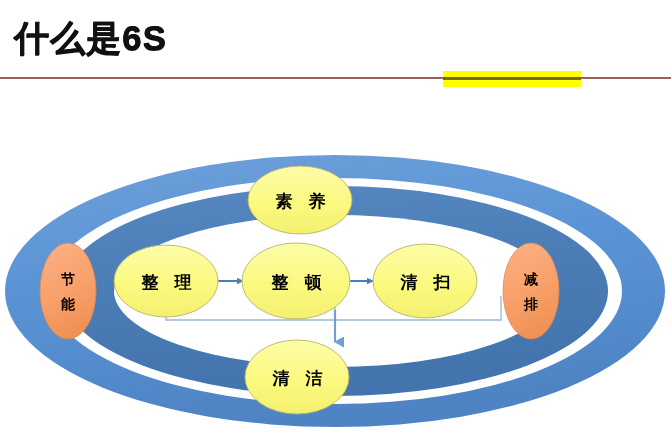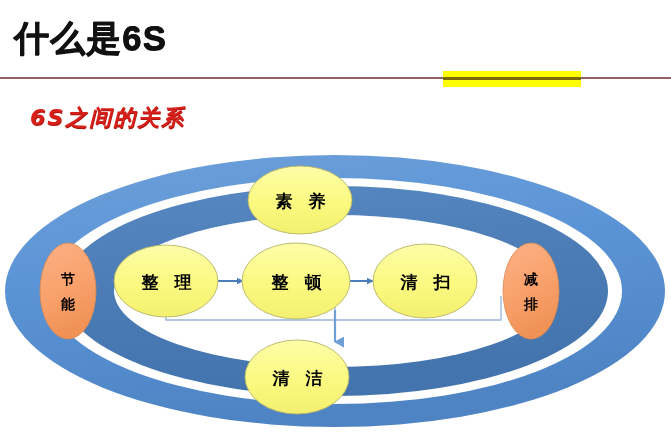--- a/index.html
+++ b/index.html
@@ -94,21 +94,20 @@
 </head>
 <body>
 
 <div id="slide">
 
   <div class="slide-title">什么是6S</div>
   <div class="title-rule"></div>
   <div class="title-highlight"></div>
   <div class="title-highlight-line"></div>
 
-  <div class="subtitle">6S之间的关系</div>
 
   <div class="diagram">
     <svg width="671" height="283" viewBox="0 0 671 283" xmlns="http://www.w3.org/2000/svg">
       <defs>
         <linearGradient id="gOuter" x1="0" y1="0" x2="0.25" y2="1">
           <stop offset="0%" stop-color="#6ea0da"></stop>
           <stop offset="45%" stop-color="#5b94d6"></stop>
           <stop offset="100%" stop-color="#4e84c4"></stop>
         </linearGradient>
         <linearGradient id="gMid" x1="0" y1="0" x2="0.2" y2="1">

